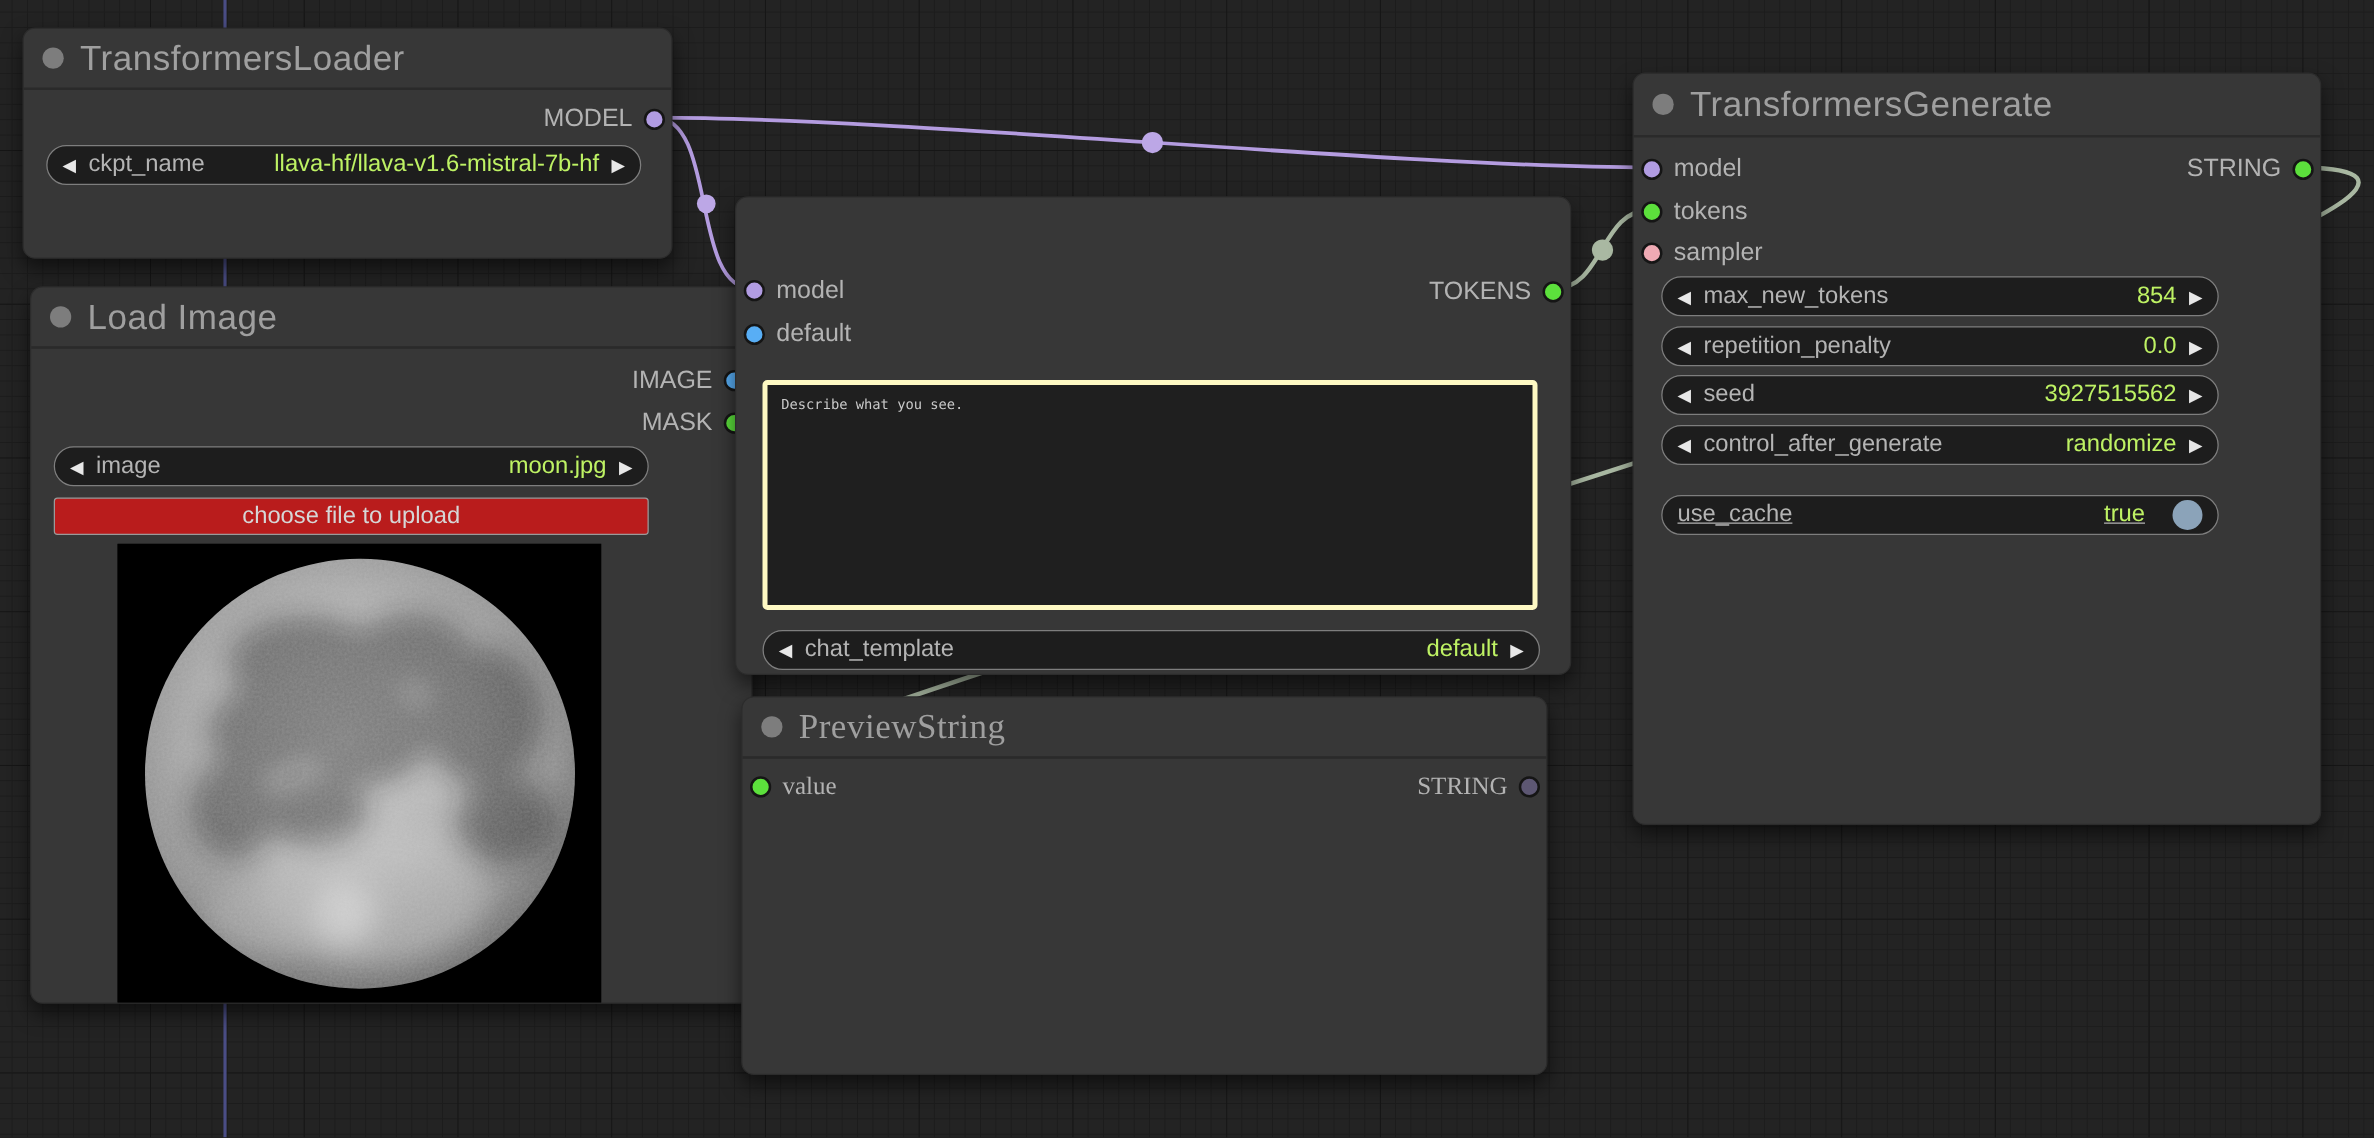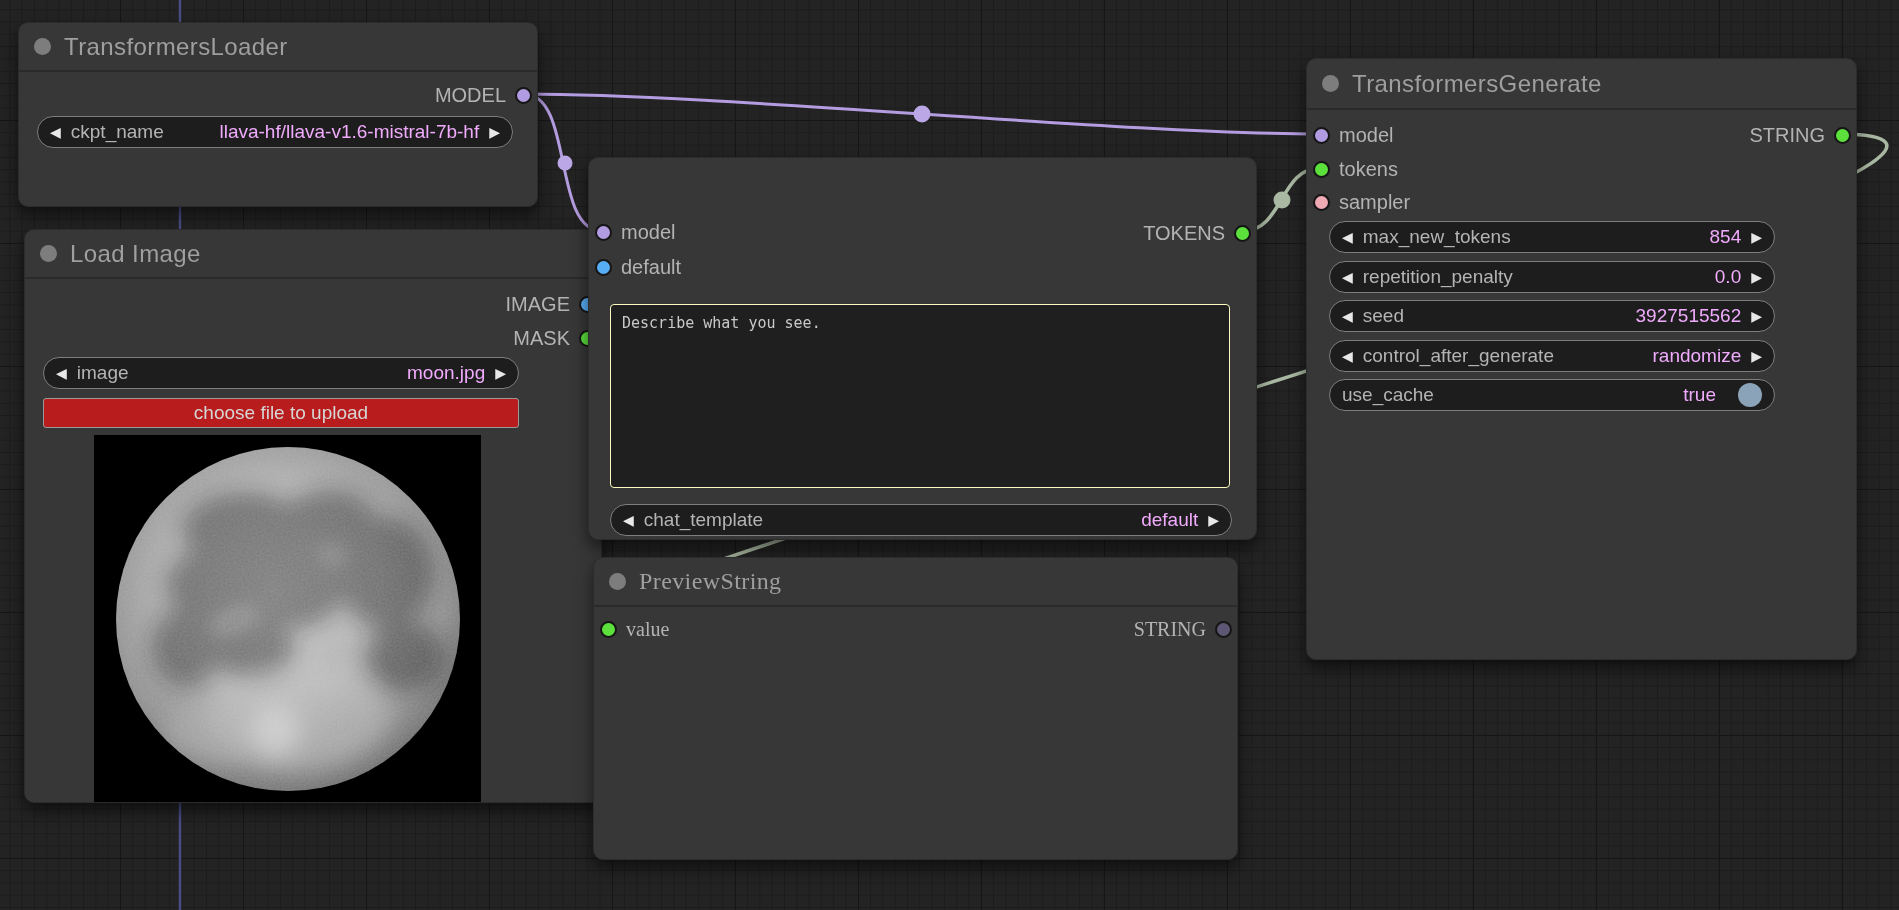--- a/index.html
+++ b/index.html
@@ -11,41 +11,41 @@
       linear-gradient(to right,#1c1c1c 1px,transparent 1px),
       linear-gradient(to bottom,#1c1c1c 1px,transparent 1px);
     background-size:123px 123px,123px 123px,12.3px 12.3px,12.3px 12.3px;
     background-position:-3px -3px;}
   #links{position:absolute;left:0;top:0;z-index:1;}
   .node{position:absolute;z-index:2;background:#373737;border-radius:10px;
     box-shadow:0 8px 16px rgba(0,0,0,.55);border:1px solid #2c2c2c;box-sizing:border-box;}
   .ntitle{height:47px;display:flex;align-items:center;gap:13px;padding-left:15px;
     border-bottom:2px solid #2a2a2a;}
   .tdot{width:17px;height:17px;border-radius:50%;background:#7d7d7d;flex:0 0 auto;}
-  .ttext{font-size:24px;color:#9f9f9f;letter-spacing:.4px;white-space:nowrap;}
+  .ttext{font-size:28px;color:#9f9f9f;letter-spacing:.4px;white-space:nowrap;}
   .slot{position:absolute;height:28px;display:flex;align-items:center;gap:9px;
     font-size:20px;color:#b3b3b3;}
   .slot.in{left:6px;}
   .slot.out{right:5px;}
   .sdot{width:13px;height:13px;border-radius:50%;border:2px solid #151515;flex:0 0 auto;}
   .slabel{white-space:nowrap;}
   .wpill{position:absolute;height:32px;border:1.5px solid #7e7e7e;border-radius:17px;
     background:#1d1d1d;display:flex;align-items:center;padding:0 12px;font-size:19px;
     color:#b4b4b4;box-sizing:border-box;gap:10px;}
   .wpill .arr{color:#e8e8e8;font-size:14px;line-height:1;flex:0 0 auto;}
   .wlabel{white-space:nowrap;}
-  .wvalue{color:#f0abfc;margin-left:auto;white-space:nowrap;}
+  .wvalue{color:#bef264;margin-left:auto;white-space:nowrap;}
   .wpill.textinput{border-color:#5e5e5e;}
   .wpill.textinput .wlabel{color:#8a8a8a;}
   .toggledot{width:24px;height:24px;border-radius:50%;background:#8ba3b9;margin-left:12px;flex:0 0 auto;}
   .ubtn{position:absolute;border:1px solid #9a9a9a;background:#b91c1c;color:#d6d6d6;
     font-size:19px;display:flex;align-items:center;justify-content:center;border-radius:3px;
     box-sizing:border-box;}
-  .tarea{position:absolute;background:#1f1f1f;border:1px solid #fef9c3;border-radius:4px;
-    font-family:"DejaVu Sans Mono",monospace;font-size:15px;color:#c9c9c9;
+  .tarea{position:absolute;background:#1f1f1f;border:4px solid #fef9c3;border-radius:4px;
+    font-family:"DejaVu Sans Mono",monospace;font-size:11px;color:#c9c9c9;
     padding:9px 11px;box-sizing:border-box;white-space:pre-wrap;overflow:hidden;}
   .imgprev{position:absolute;background:#000;}
 </style>
 </head>
 <body>
 
 <div id="canvas">
 
   <svg id="links" width="1899" height="910">
 
@@ -225,20 +225,20 @@
       <span class="wlabel">seed</span>
       <span class="wvalue">3927515562</span>
       <span class="arr">▶</span>
     </div>
     <div class="wpill" style="left:22px;top:281px;width:446px;">
       <span class="arr">◀</span>
       <span class="wlabel">control_after_generate</span>
       <span class="wvalue">randomize</span>
       <span class="arr">▶</span>
     </div>
-    <div class="wpill" style="left:22px;top:320px;width:446px;">
+    <div class="wpill" style="left:22px;top:337px;width:446px;text-decoration:underline;">
       <span class="wlabel">use_cache</span>
       <span class="wvalue">true</span>
       <span class="toggledot"></span>
     </div>
   </div>
 
 </div>
 
 </body></html>

